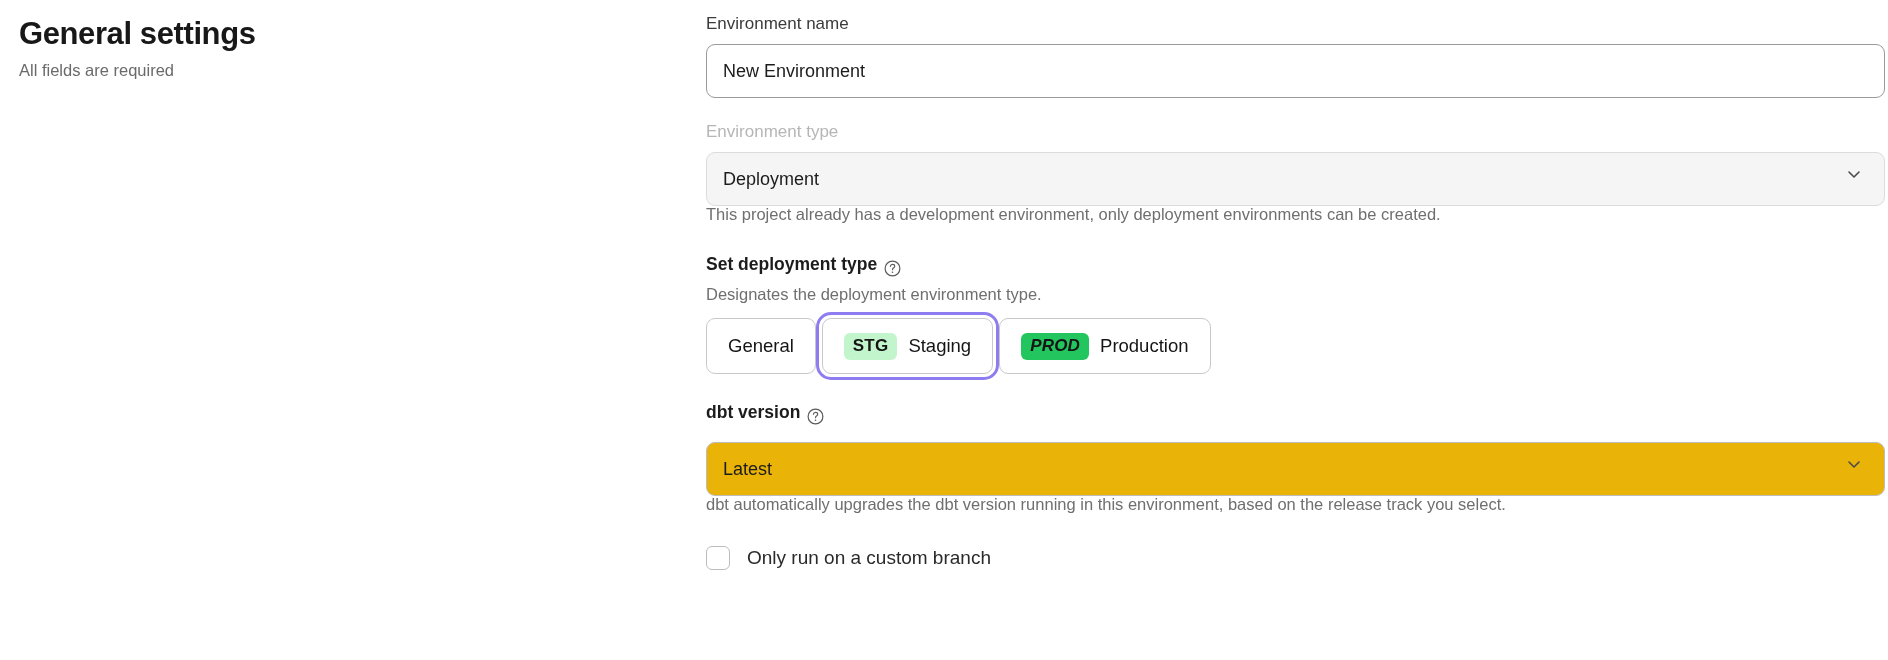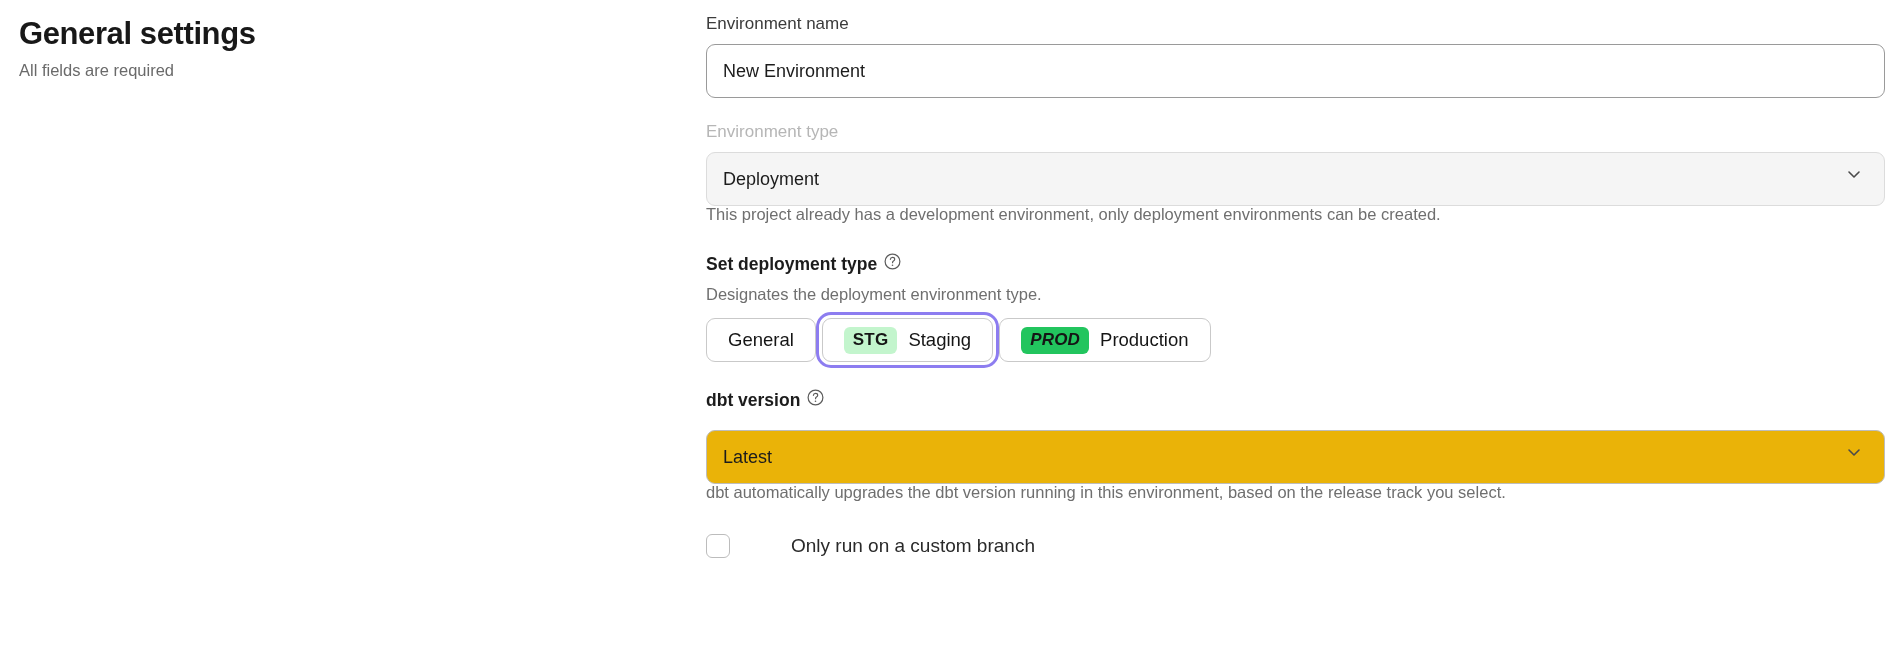--- a/index.html
+++ b/index.html
@@ -62,21 +62,21 @@
   }
   .field-label.disabled { color: #b6b6b6; }
 
   .field-label-strong {
     font-size: 17.5px;
     line-height: 24px;
     font-weight: 700;
     color: #1c1c1c;
     margin: 0;
     display: inline-flex;
-    align-items: flex-start;
+    align-items: flex-end;
     gap: 7px;
   }
 
   .help-icon {
     display: inline-block;
     width: 17px;
     height: 17px;
     position: relative;
     top: 1px;
   }
@@ -139,21 +139,21 @@
   .seg-group {
     display: flex;
     align-items: center;
     gap: 6px;
     margin-top: 12px;
   }
   .seg-btn {
     display: inline-flex;
     align-items: center;
     gap: 11px;
-    height: 44px;
+    height: 56px;
     padding: 0 21px;
     border: 1px solid #c9c9c9;
     border-radius: 9px;
     background: #ffffff;
     font-family: "Liberation Sans", sans-serif;
     font-size: 18.5px;
     color: #151515;
     cursor: pointer;
     white-space: nowrap;
   }
@@ -191,21 +191,20 @@
     border-radius: 6px;
     background: #ffffff;
     flex: none;
     cursor: pointer;
   }
   .check-label {
     font-size: 19px;
     color: #2a2a2a;
     line-height: 24px;
     cursor: pointer;
-    margin-left: 44px;
   }
 
   .mt-18 { margin-top: 18px; }
   .mt-22 { margin-top: 22px; }
   .mt-26 { margin-top: 26px; }
 </style>
 </head>
 <body>
 
 <div class="page">

